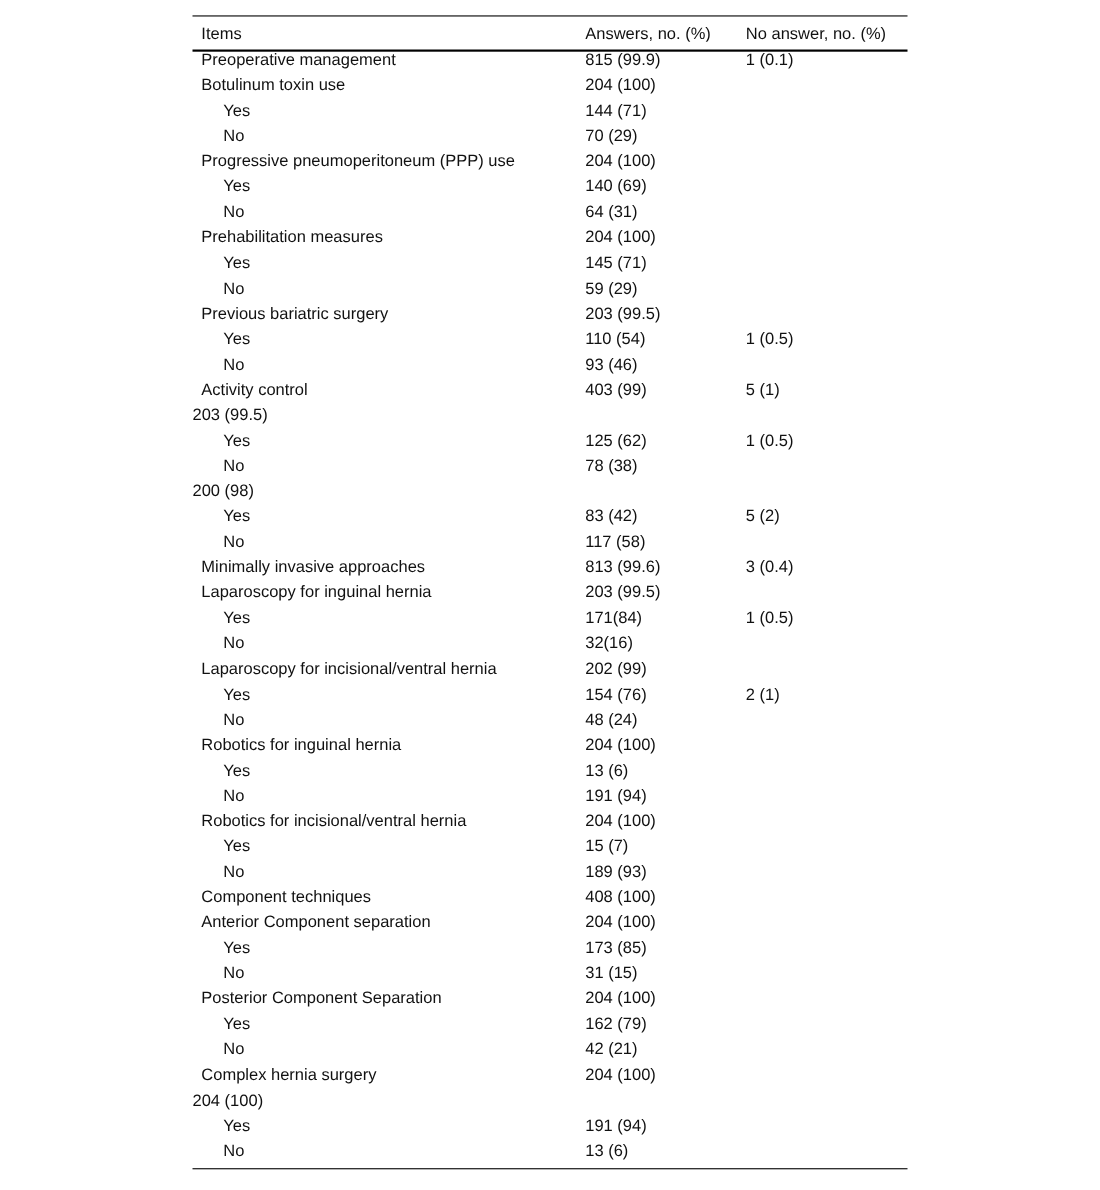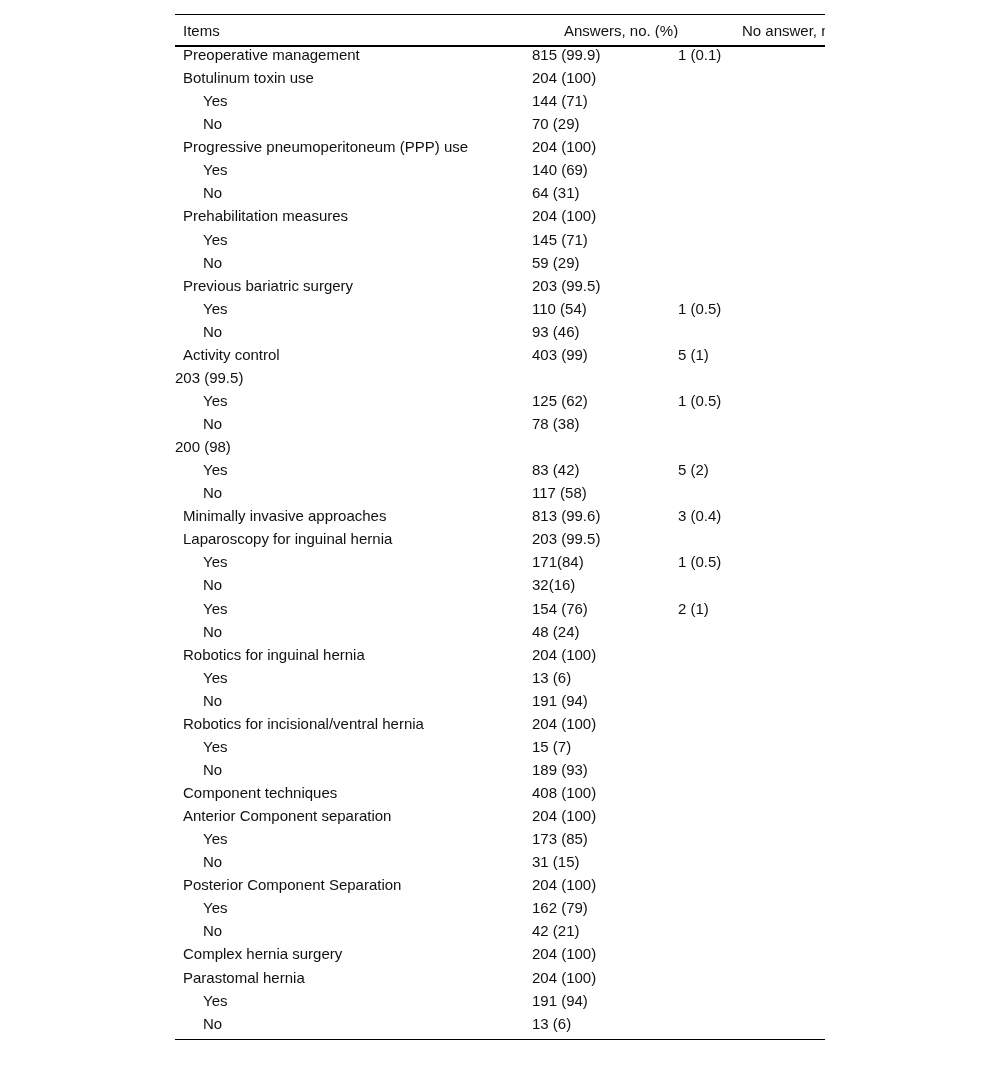--- a/index.html
+++ b/index.html
@@ -24,21 +24,20 @@
     border-top: 1.5px solid #000000;
     border-bottom: 1.5px solid #000000;
     font-size: 15px;
     line-height: 1;
   }
   .thead {
     display: flex;
     align-items: center;
     height: 30px;
     border-bottom: 2.5px solid #000000;
-    gap: 32px;
   }
   .tr {
     display: flex;
     height: 23.07px;
   }
   .cell {
     box-sizing: border-box;
     white-space: nowrap;
     overflow: hidden;
   }
@@ -202,20 +201,25 @@
     <div class="cell c-ans">171(84)</div>
     <div class="cell c-noans">1 (0.5)</div>
   </div>
 
   <div class="tr">
     <div class="cell c-item indent">No</div>
     <div class="cell c-ans">32(16)</div>
     <div class="cell c-noans"></div>
   </div>
 
+  <div class="tr">
+    <div class="cell c-item">Laparoscopy for incisional/ventral hernia</div>
+    <div class="cell c-ans">202 (99)</div>
+    <div class="cell c-noans"></div>
+  </div>
 
   <div class="tr">
     <div class="cell c-item indent">Yes</div>
     <div class="cell c-ans">154 (76)</div>
     <div class="cell c-noans">2 (1)</div>
   </div>
 
   <div class="tr">
     <div class="cell c-item indent">No</div>
     <div class="cell c-ans">48 (24)</div>
@@ -300,21 +304,20 @@
     <div class="cell c-noans"></div>
   </div>
 
   <div class="tr">
     <div class="cell c-item">Complex hernia surgery</div>
     <div class="cell c-ans">204 (100)</div>
     <div class="cell c-noans"></div>
   </div>
 
   <div class="tr">
-    <div class="cell c-item">Parastomal hernia</div>
     <div class="cell c-ans">204 (100)</div>
     <div class="cell c-noans"></div>
   </div>
 
   <div class="tr">
     <div class="cell c-item indent">Yes</div>
     <div class="cell c-ans">191 (94)</div>
     <div class="cell c-noans"></div>
   </div>
 

